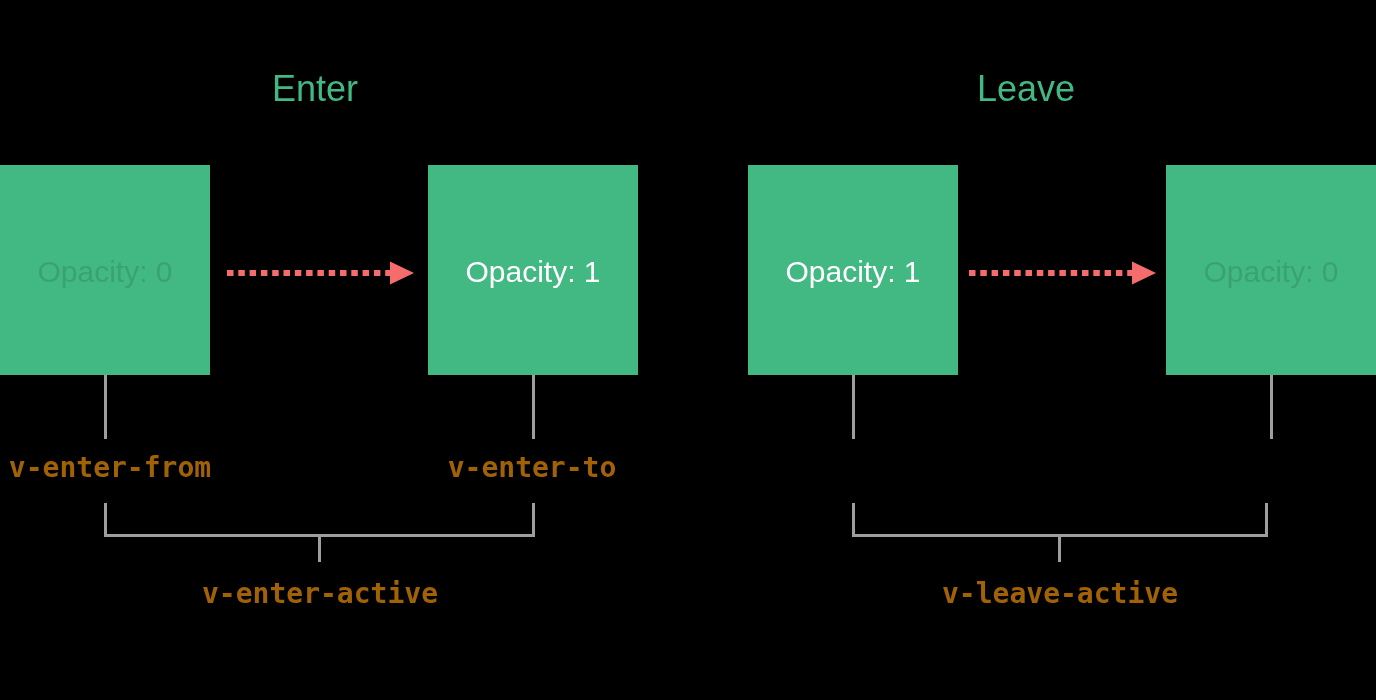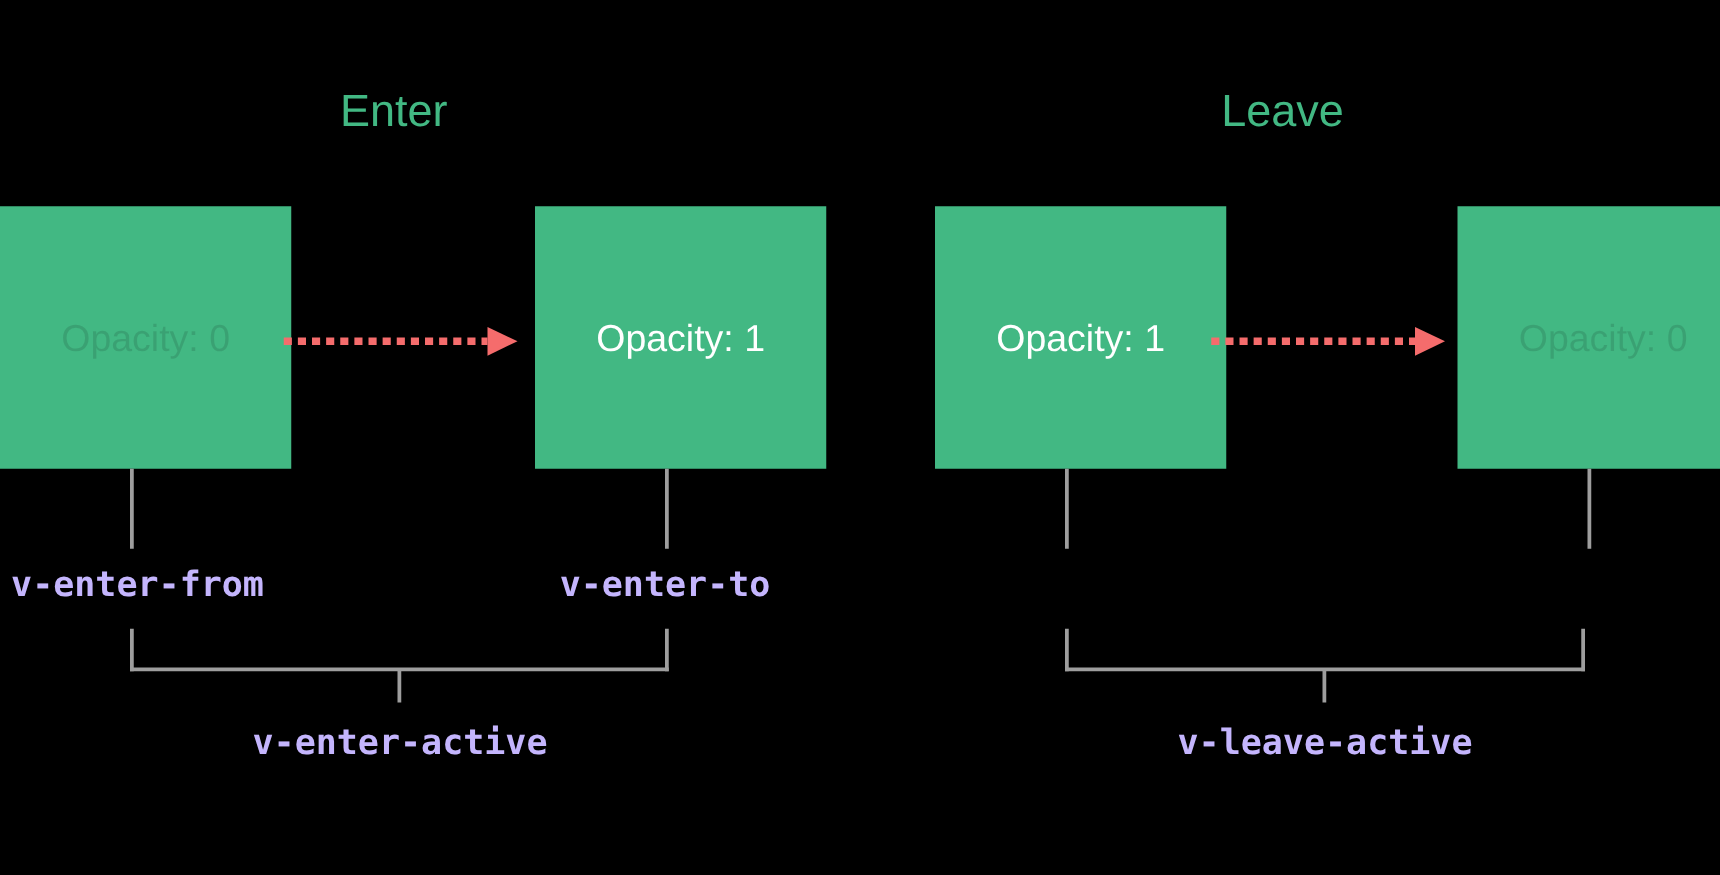--- a/index.html
+++ b/index.html
@@ -23,21 +23,21 @@
     font-weight: 400;
     color: #42b883;
     white-space: nowrap;
   }
   .title-enter { left: 315px; }
   .title-leave { left: 1026px; }
 
   .box {
     position: absolute;
     top: 165px;
-    width: 233px;
+    width: 210px;
     height: 210px;
     background: #42b883;
     display: flex;
     align-items: center;
     justify-content: center;
   }
   .box-1 { left: 0; }
   .box-2 { left: 428px; }
   .box-3 { left: 748px; }
   .box-4 { left: 1166px; }
@@ -71,21 +71,21 @@
   .vline-2 { left: 532px; }
   .vline-3 { left: 852px; }
   .vline-4 { left: 1270px; }
 
   .class-label {
     position: absolute;
     transform: translateX(-50%);
     font-family: "DejaVu Sans Mono", monospace;
     font-size: 28px;
     font-weight: 700;
-    color: #c4b5fd;
+    color: #a16207;
     white-space: nowrap;
   }
   .row-from-to { top: 451px; }
   .row-active  { top: 577px; }
   .lbl-enter-from { left: 110px; }
   .lbl-enter-to   { left: 532px; }
   .lbl-leave-from { left: 856px; }
   .lbl-leave-to   { left: 1267px; }
   .lbl-enter-active { left: 320px; }
   .lbl-leave-active { left: 1060px; }

